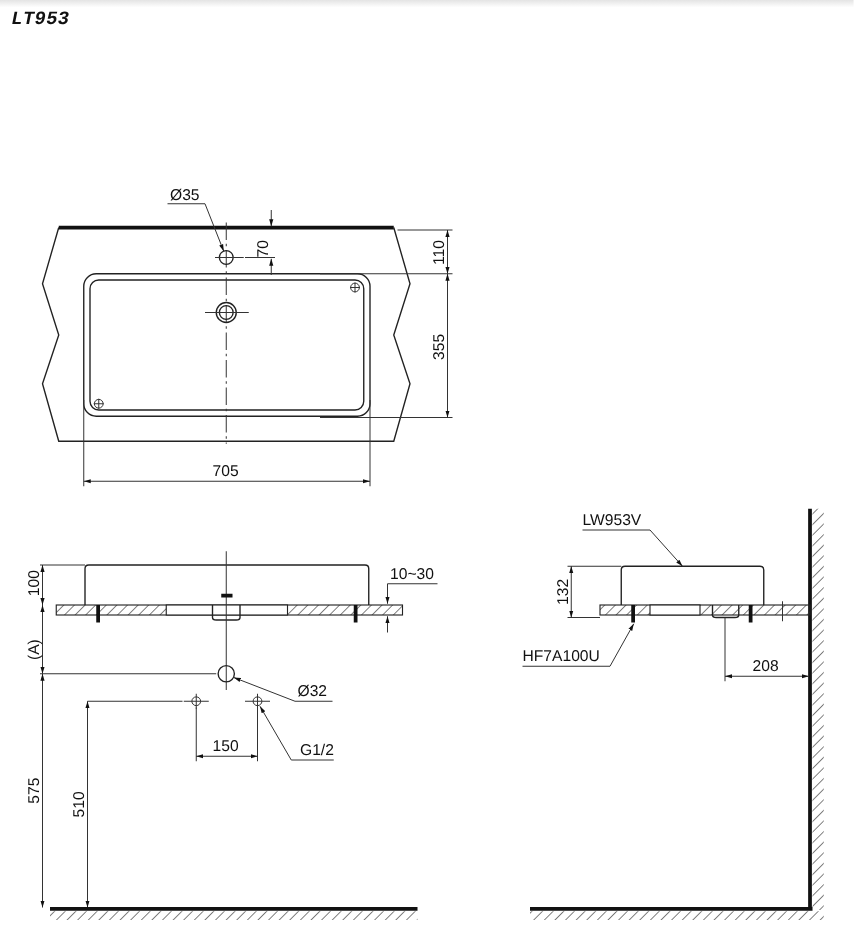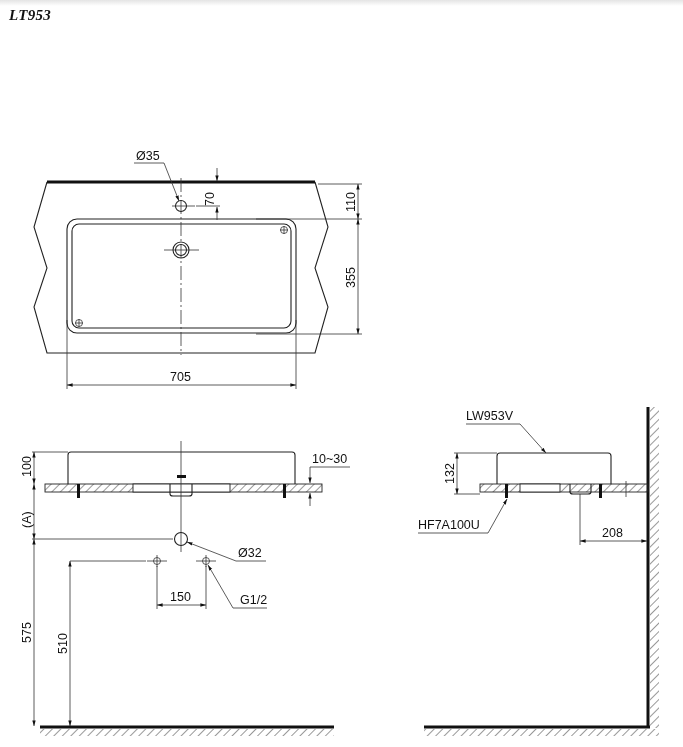--- a/index.html
+++ b/index.html
@@ -1,18 +1,18 @@
 <!DOCTYPE html>
 <html><head>
 <meta charset="utf-8">
 <style>
   html,body{margin:0;padding:0;background:#fff;}
   body{width:683px;height:747px;position:relative;overflow:hidden;font-family:"Liberation Sans",sans-serif;}
   .topbar{position:absolute;left:0;top:0;width:683px;height:6px;background:linear-gradient(#e4e4e4,#fff);}
-  .title{position:absolute;left:9px;top:7px;font-family:Liberation Serif, serif;font-weight:bold;font-style:italic;font-size:15px;color:#111;letter-spacing:0.3px;}
+  .title{position:absolute;left:9px;top:7px;font-family:Liberation Mono, monospace;font-weight:bold;font-style:italic;font-size:15px;color:#111;letter-spacing:0.3px;}
   svg{position:absolute;left:0;top:0;}
   svg text{font-family:"Liberation Sans",sans-serif;font-size:12.5px;fill:#111;}
   .thin{stroke:#333;stroke-width:0.8;fill:none;}
   .med{stroke:#222;stroke-width:1.1;fill:none;}
   .thick{stroke:#111;stroke-width:3;fill:none;}
 </style>
 </head>
 <body>
 
 <div class="topbar"></div>

